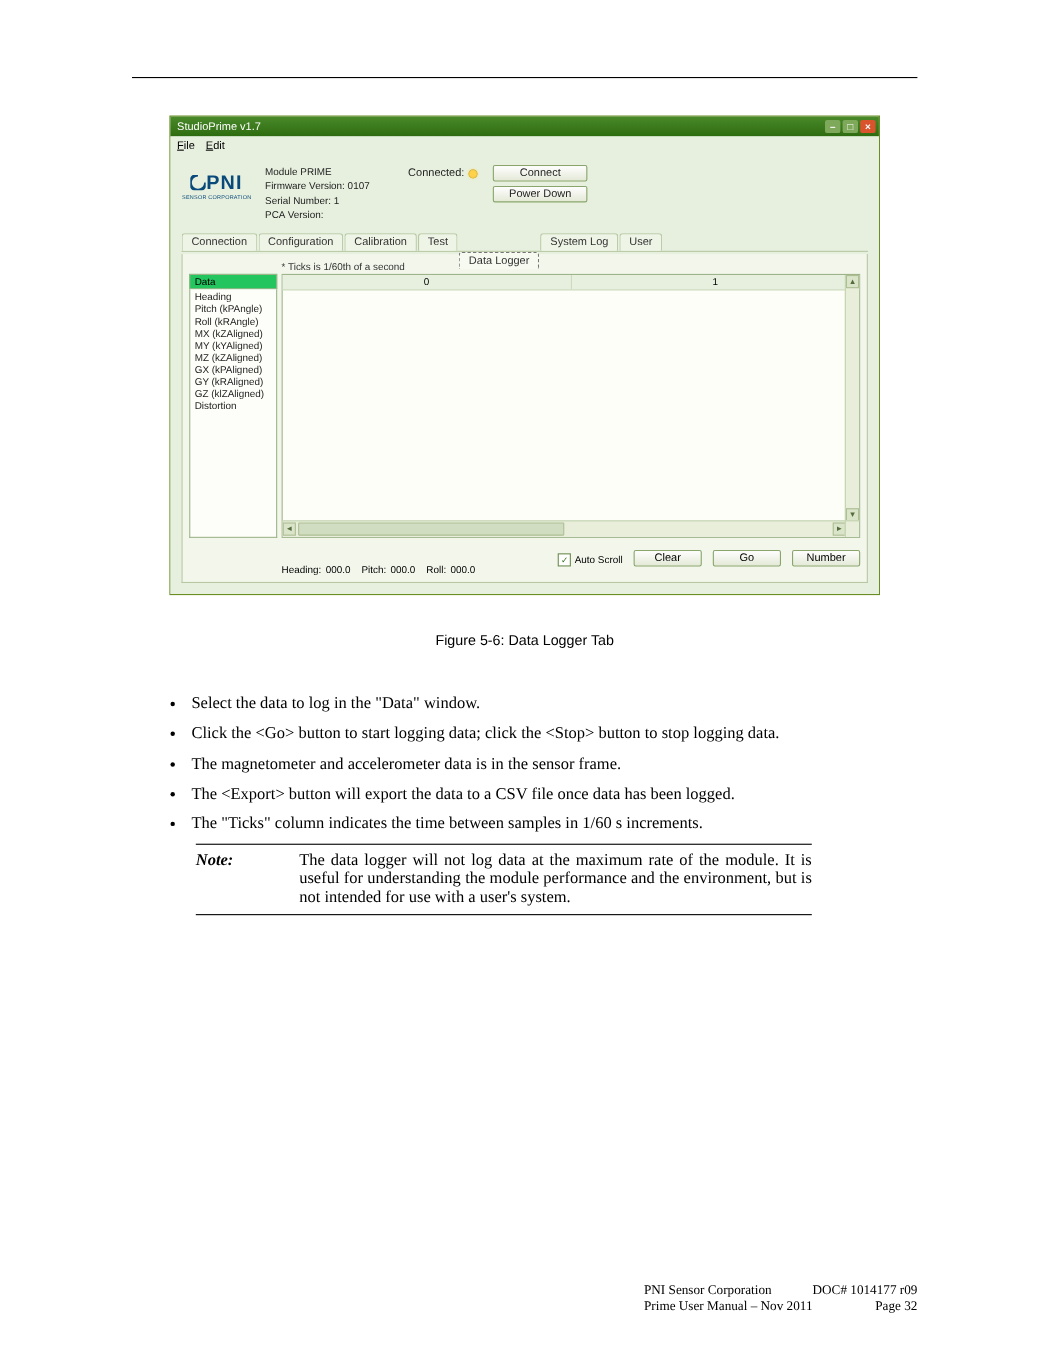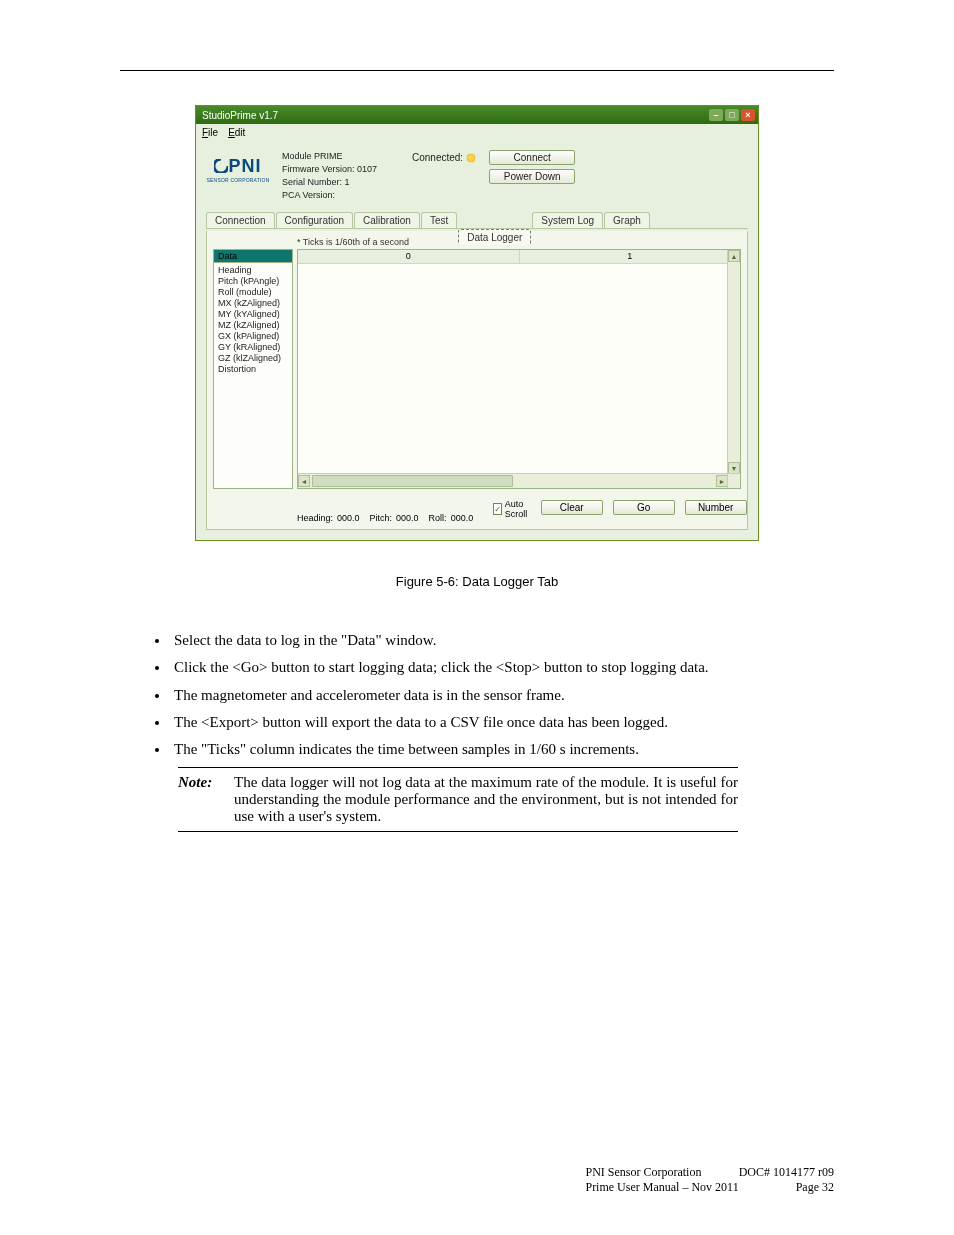--- a/index.html
+++ b/index.html
@@ -21,21 +21,21 @@
     border-top: 1px solid #000;
     margin: 0 0 35px 0;
   }
   .screenshot-wrap {
     display: flex;
     justify-content: center;
     margin-bottom: 34px;
   }
   
   .app {
-    width: 562px;
+    width: 644px;
     font-family: Tahoma, Arial, sans-serif;
     font-size: 10px;
     color: #000;
     box-shadow: 0 0 0 1px #6b8e23;
     background: #ddeedd;
   }
   .titlebar {
     height: 18px;
     background: linear-gradient(#4a8a2a, #2e6b10);
     color: #fff;
@@ -142,21 +142,21 @@
     display: flex;
     gap: 4px;
     height: 240px;
   }
   .data-panel {
     width: 80px;
     display: flex; flex-direction: column;
     font-size: 9px;
   }
   .data-header {
-    background: #0f766e;
+    background: #22c55e;
     border: 1px solid #9eb489;
     padding: 1px 4px;
     font-size: 9px;
   }
   .data-list {
     flex:1;
     border: 1px solid #9eb489;
     border-top:none;
     background: #fdfef9;
     padding: 2px 4px;
@@ -252,21 +252,21 @@
     border-top: 1px solid #000;
     margin: 6px 0;
   }
   .note-row{
     display:flex; gap:12px; align-items:flex-start;
     margin: 0 0 0 58px;
     width: 560px;
     font-size: 15px;
   }
   .note-label{ font-style: italic; font-weight: bold; min-width:44px;}
-  .note-body{ flex:1; text-align: justify;}
+  .note-body{ flex:1; text-align: justify; margin-left: 38px;}
   
   .page-footer{
     position:absolute;
     left:120px; right:120px; bottom:40px;
     display:flex; justify-content:flex-end;
     font-size:12px;
   }
 </style>
 </head>
 <body>
@@ -320,32 +320,32 @@
           </div>
         </div>
 
         <div class="tabs">
           <div class="tab">Connection</div>
           <div class="tab">Configuration</div>
           <div class="tab">Calibration</div>
           <div class="tab">Test</div>
           <div class="tab selected">Data Logger</div>
           <div class="tab">System Log</div>
-          <div class="tab">Graph</div>
+          <div class="tab">User</div>
         </div>
 
         <div class="tab-content">
           <div class="ticks-note">* Ticks is 1/60th of a second</div>
           <div class="logger-row">
             <div class="data-panel">
               <div class="data-header">Data</div>
               <div class="data-list">
                 <div>Heading</div>
                 <div>Pitch (kPAngle)</div>
-                <div>Roll (module)</div>
+                <div>Roll (kRAngle)</div>
                 <div>MX (kZAligned)</div>
                 <div>MY (kYAligned)</div>
                 <div>MZ (kZAligned)</div>
                 <div>GX (kPAligned)</div>
                 <div>GY (kRAligned)</div>
                 <div>GZ (klZAligned)</div>
                 <div>Distortion</div>
               </div>
             </div>
             <div class="grid-area">

